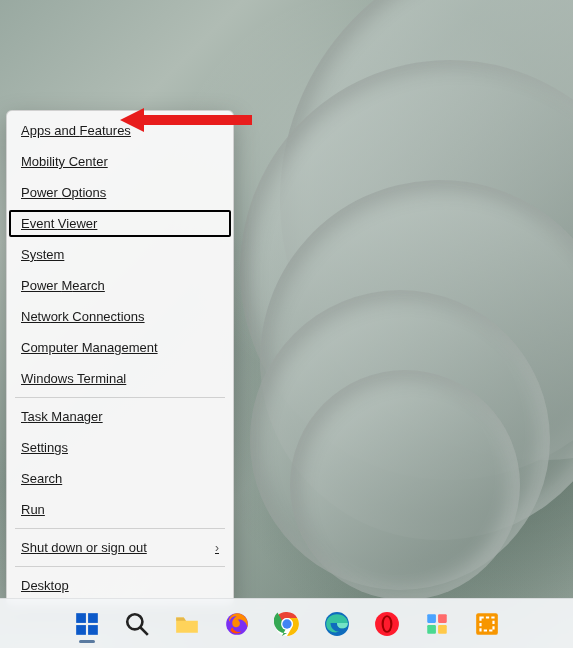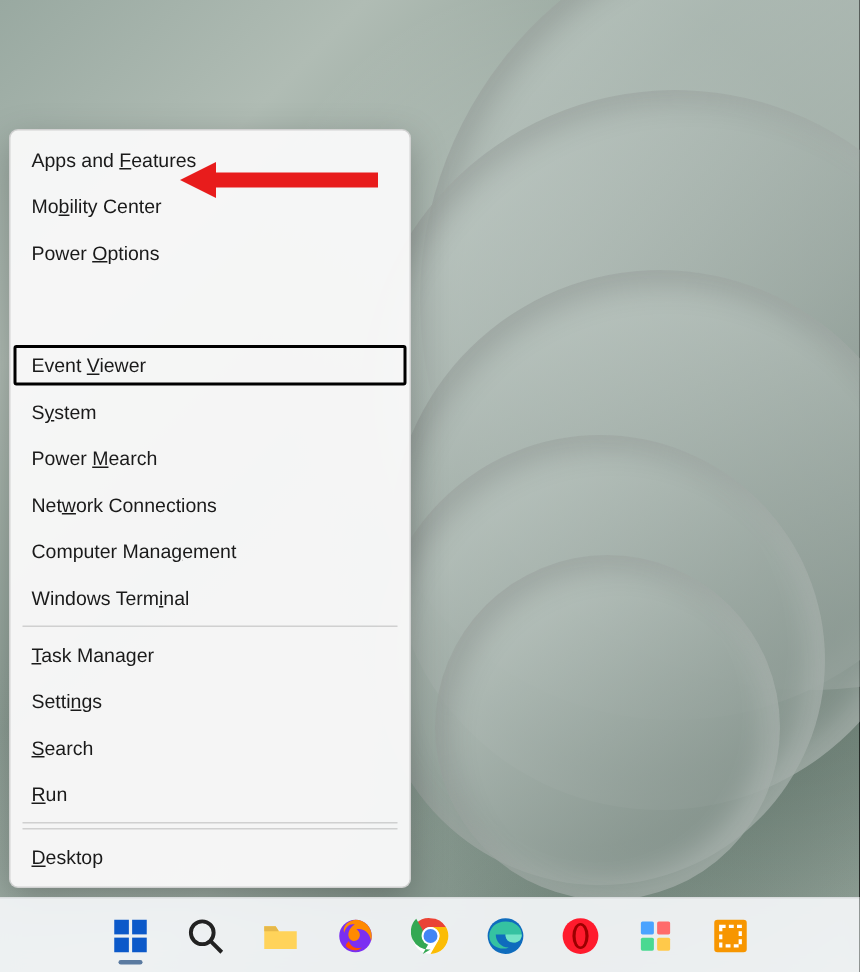--- a/index.html
+++ b/index.html
@@ -39,36 +39,37 @@
     border-radius: 4px; position: relative;
   }
   .tb-item.active::after{
     content:""; position:absolute; bottom:2px; left:50%; transform:translateX(-50%);
     width:16px; height:3px; border-radius:2px; background:#5a7aa0;
   }
   .tb-item svg, .tb-item .glyph { width: 26px; height: 26px; }
 
   
   .winx {
-    position: absolute; left: 6px; bottom: 56px; width: 268px;
+    position: absolute; left: 6px; bottom: 42px; width: 228px;
     background: rgba(248,248,248,0.97);
     border: 1px solid rgba(0,0,0,0.15);
     border-radius: 6px;
     box-shadow: 0 8px 24px rgba(0,0,0,0.25);
     padding: 4px 0;
     font-size: 13px;
     color: #1a1a1a;
+    text-decoration: underline;
   }
   .menu-item {
     padding: 8px 14px;
     display: flex; align-items: center; justify-content: space-between;
     cursor: default; white-space: nowrap;
   }
   .menu-item.highlight {
-    outline: 2px solid #000; outline-offset: -4px; border-radius: 4px; margin-top: 44px;
+    outline: 2px solid #000; outline-offset: -4px; border-radius: 4px;
   }
   .sep { height: 1px; margin: 3px 8px; background: rgba(0,0,0,0.15); }
   .chev { font-size: 12px; color: #555; }
   .ul { text-decoration: underline; }
 
   
   .arrow {
     position: absolute; top: 106px; left: 120px; pointer-events: none;
   }
 </style>
@@ -118,20 +119,24 @@
     <div class="menu-item">
       <span><span>Setti</span><span class="ul">n</span><span>gs</span></span>
     </div>
     <div class="menu-item">
       <span><span></span><span class="ul">S</span><span>earch</span></span>
     </div>
     <div class="menu-item">
       <span><span></span><span class="ul">R</span><span>un</span></span>
     </div>
     <div class="sep"></div>
+    <div class="menu-item">
+      <span><span>Sh</span><span class="ul">u</span><span>t down or sign out</span></span>
+      <span class="chev">›</span>
+    </div>
     <div class="sep"></div>
     <div class="menu-item">
       <span><span></span><span class="ul">D</span><span>esktop</span></span>
     </div>
   </div>
 
 <svg class="arrow" width="140" height="40">
   <defs></defs>
   <polygon points="0,14 24,2 24,9 132,9 132,19 24,19 24,26" fill="#e81c1c"></polygon>
 </svg>

